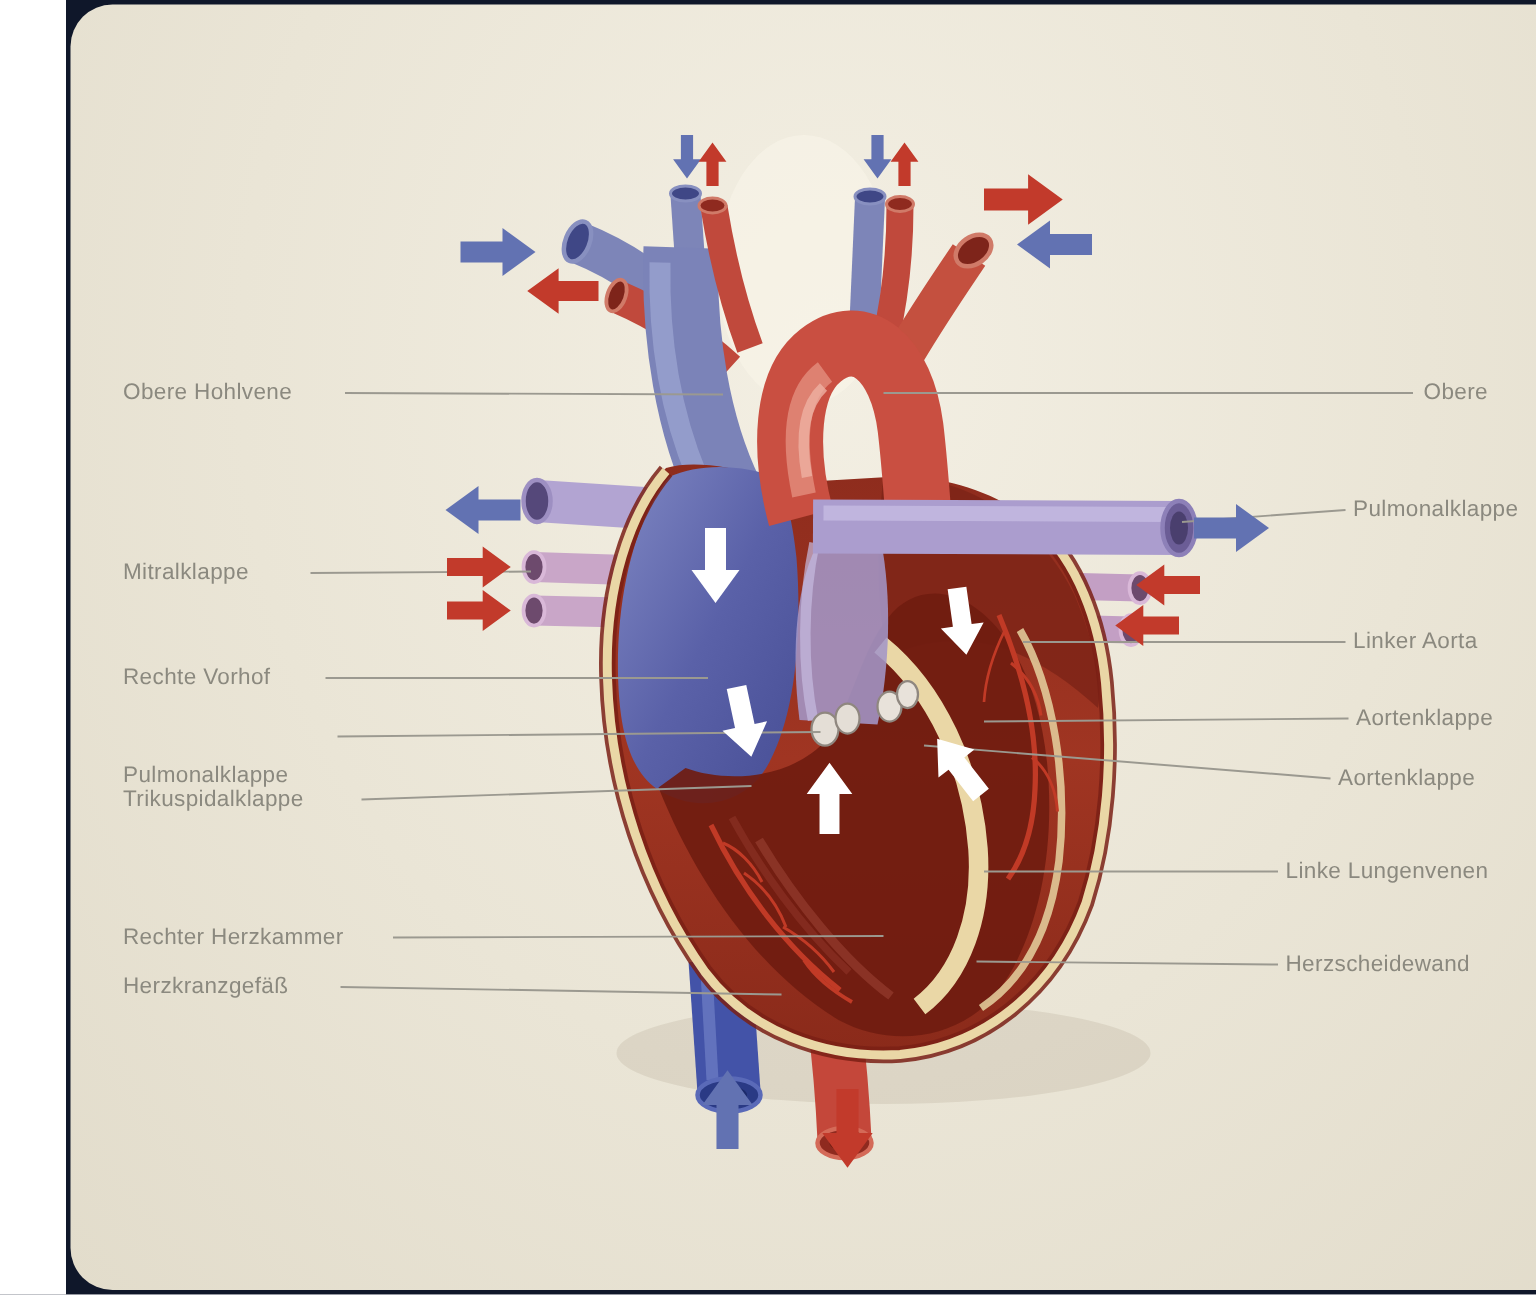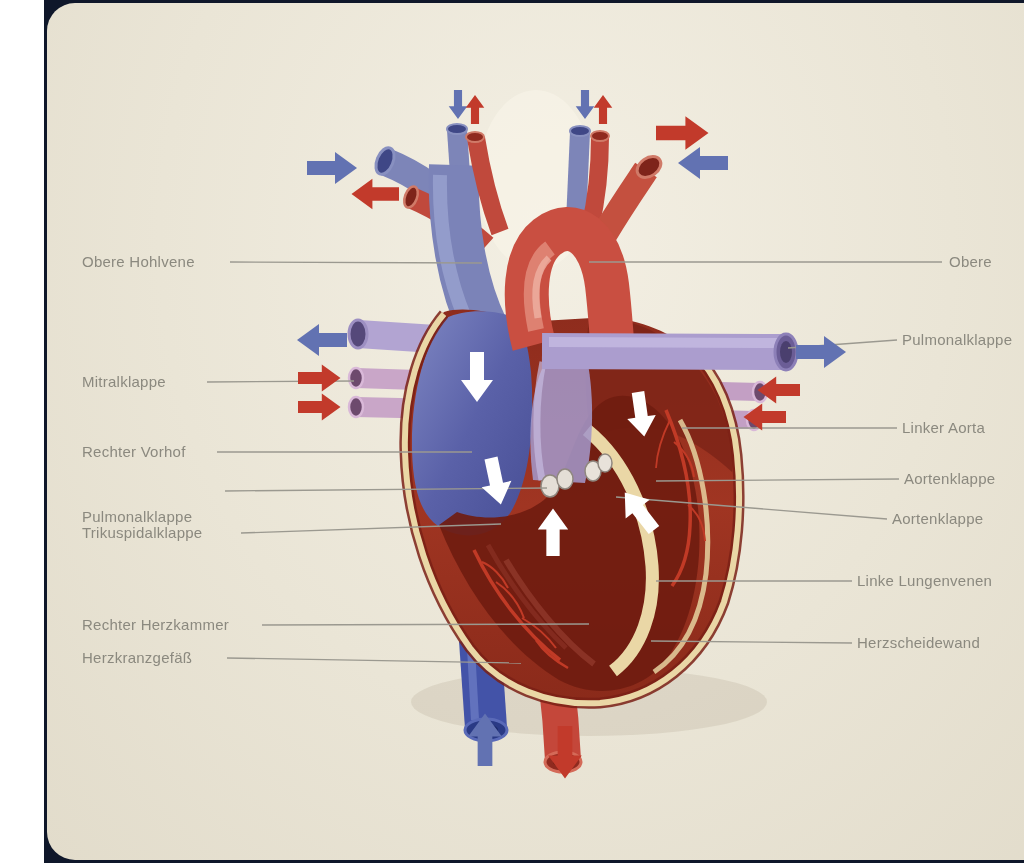--- a/index.html
+++ b/index.html
@@ -177,21 +177,21 @@
       <use href="#arr" transform="translate(433,352) rotate(90)" fill="#ffffff"></use>
       <use href="#arr" transform="translate(447,458) rotate(78) scale(0.95)" fill="#ffffff"></use>
       <use href="#arr" transform="translate(509,556) rotate(-90) scale(0.95)" fill="#ffffff"></use>
       <use href="#arr" transform="translate(610,530) rotate(-128) scale(0.95)" fill="#ffffff"></use>
       <use href="#arr" transform="translate(594,392) rotate(82) scale(0.9)" fill="#ffffff"></use>
     </g>
   </svg>
 
   <div class="label" style="left:38px;top:253px">Obere Hohlvene</div>
   <div class="label" style="left:38px;top:373px">Mitralklappe</div>
-  <div class="label" style="left:38px;top:443px">Rechter Vorhof</div>
+  <div class="label" style="left:38px;top:443px">Rechte Vorhof</div>
   <div class="label" style="left:38px;top:508px">Pulmonalklappe</div>
   <div class="label" style="left:38px;top:524px">Trikuspidalklappe</div>
   <div class="label" style="left:38px;top:616px">Rechter Herzkammer</div>
   <div class="label" style="left:38px;top:649px">Herzkranzgefäß</div>
 
   <div class="label" style="left:905px;top:253px">Obere</div>
   <div class="label" style="left:858px;top:331px">Pulmonalklappe</div>
   <div class="label" style="left:858px;top:419px">Linker Aorta</div>
   <div class="label" style="left:860px;top:470px">Aortenklappe</div>
   <div class="label" style="left:848px;top:510px">Aortenklappe</div>

